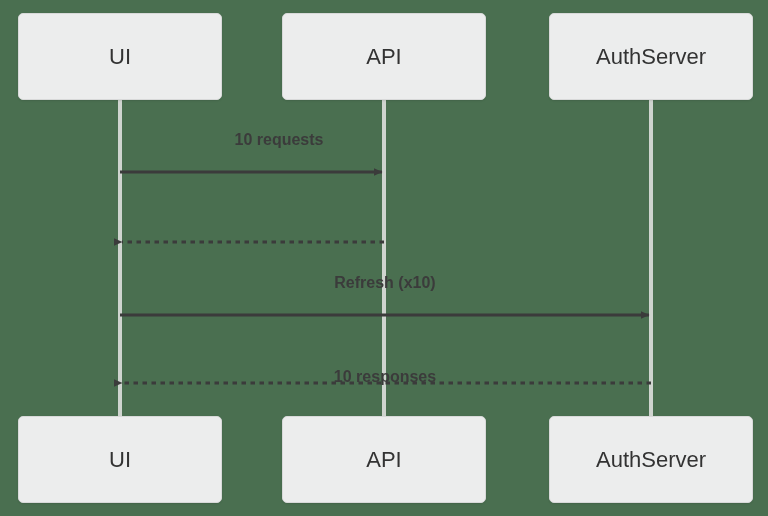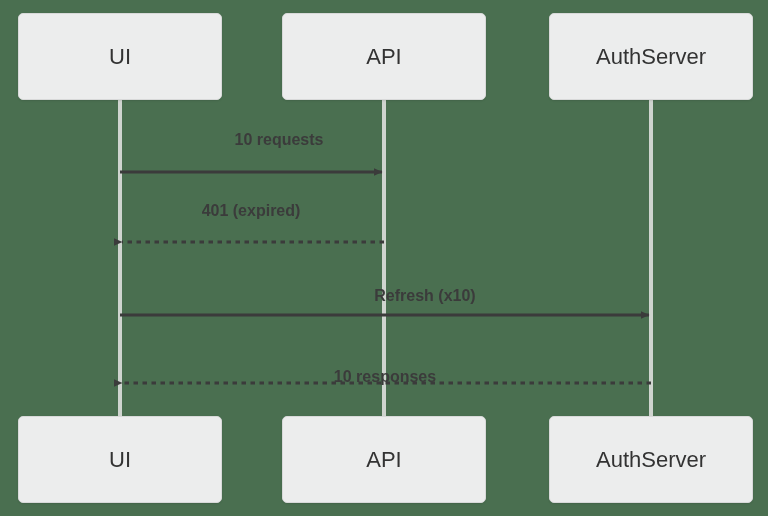--- a/index.html
+++ b/index.html
@@ -95,23 +95,22 @@
   <div class="participant-box" style="left:282px; top:13px; width:204px; height:87px;">
     <span class="participant-label">API</span>
   </div>
 
   <div class="participant-box" style="left:549px; top:13px; width:204px; height:87px;">
     <span class="participant-label">AuthServer</span>
   </div>
 
   <div class="msg-label" style="left:251px; top:140px;margin-left:28px;">10 requests</div>
 
-  <div class="msg-label" style="left:251px; top:211px;">401 (expired)</div>
 
-  <div class="msg-label" style="left:385px; top:296px;margin-left:40px;">Refresh (x10)</div>
+  <div class="msg-label" style="left:385px; top:283px;">Refresh (x10)</div>
 
   <div class="msg-label" style="left:385px; top:353px;margin-top:24px;">10 responses</div>
 
   <div class="participant-box" style="left:18px; top:416px; width:204px; height:87px;">
     <span class="participant-label">UI</span>
   </div>
 
   <div class="participant-box" style="left:282px; top:416px; width:204px; height:87px;">
     <span class="participant-label">API</span>
   </div>

